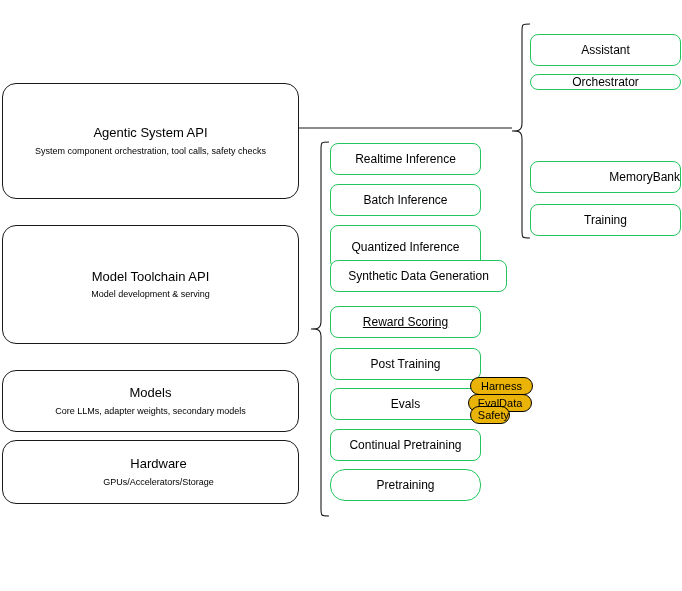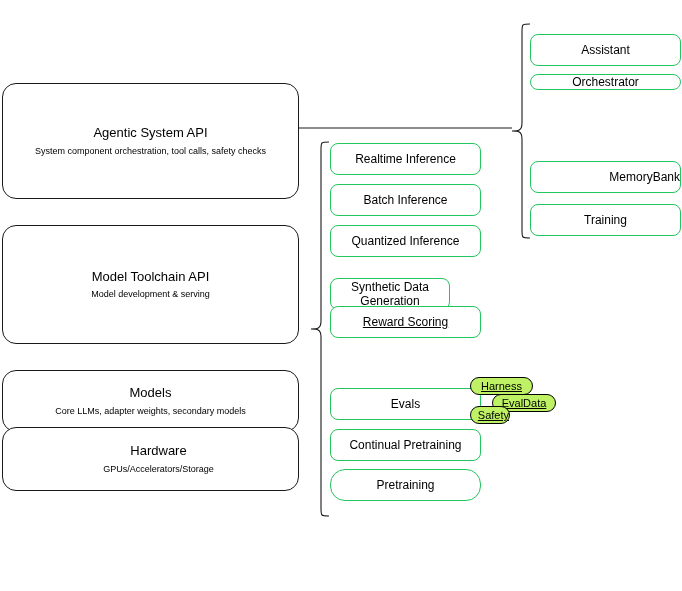--- a/index.html
+++ b/index.html
@@ -56,28 +56,27 @@
     align-items: center;
     justify-content: center;
     font-size: 12px;
     text-align: center;
   }
   .pill {
     position: absolute;
     box-sizing: border-box;
     border: 1.4px solid #000000;
     border-radius: 11px;
-    background: #bef264;
+    background: #eab308;
     display: flex;
     align-items: center;
     justify-content: center;
     font-size: 11px;
     text-align: center;
     z-index: 5;
-    text-decoration: underline;
   }
   .brace, .connector {
     position: absolute;
     overflow: visible;
   }
   .brace path, .connector path {
     fill: none;
     stroke: #1a1a1a;
     stroke-width: 1.1;
   }
@@ -96,21 +95,21 @@
   <div class="box stack-box" style="left:2px; top:225px; width:297px; height:119px;">
     <div class="title">Model Toolchain API</div>
     <div class="subtitle">Model development &amp; serving</div>
   </div>
 
   <div class="box stack-box" style="left:2px; top:370px; width:297px; height:62px;">
     <div class="title">Models</div>
     <div class="subtitle">Core LLMs, adapter weights, secondary models</div>
   </div>
 
-  <div class="box stack-box" style="left:2px; top:427px; width:297px; height:64px;padding-left:16px;">
+  <div class="box stack-box" style="left:2px; top:440px; width:297px; height:64px;padding-left:16px;">
     <div class="title">Hardware</div>
     <div class="subtitle">GPUs/Accelerators/Storage</div>
   </div>
 
 
   <svg class="connector" style="left:299px; top:118px; width:215px; height:20px;" viewBox="0 0 215 20">
     <path d="M 0 10 L 213 10"></path>
   </svg>
 
   <svg class="brace" style="left:508px; top:22px; width:26px; height:218px;" viewBox="0 0 26 218">
@@ -145,42 +144,45 @@
              L 16 368
              C 16 376, 16 376, 24 376"></path>
   </svg>
 
   <div class="chip" style="left:330px; top:143px; width:151px; height:32px;">
     <span>Realtime Inference</span>
   </div>
   <div class="chip" style="left:330px; top:184px; width:151px; height:32px;">
     <span>Batch Inference</span>
   </div>
-  <div class="chip" style="left:330px; top:225px; width:151px; height:32px;">
+  <div class="chip" style="left:330px; top:225px; width:151px; height:44px;">
     <span>Quantized Inference</span>
   </div>
-  <div class="chip" style="left:330px; top:278px; width:120px; height:32px;">
+  <div class="chip" style="left:330px; top:260px; width:177px; height:32px;">
     <span>Synthetic Data Generation</span>
   </div>
   <div class="chip" style="left:330px; top:306px; width:151px; height:32px;text-decoration:underline;">
     <span>Reward Scoring</span>
+  </div>
+  <div class="chip" style="left:330px; top:348px; width:151px; height:32px;">
+    <span>Post Training</span>
   </div>
   <div class="chip" style="left:330px; top:388px; width:151px; height:32px;">
     <span>Evals</span>
   </div>
   <div class="chip" style="left:330px; top:429px; width:151px; height:32px;">
     <span>Continual Pretraining</span>
   </div>
   <div class="chip" style="left:330px; top:469px; width:151px; height:32px;border-radius:15px;">
     <span>Pretraining</span>
   </div>
 
   <div class="pill" style="left:470px; top:377px; width:63px; height:18px;">
     <span>Harness</span>
   </div>
-  <div class="pill" style="left:468px; top:394px; width:64px; height:18px;margin-left:24px;">
+  <div class="pill" style="left:468px; top:394px; width:64px; height:18px;">
     <span>EvalData</span>
   </div>
   <div class="pill" style="left:470px; top:406px; width:40px; height:18px;justify-content:flex-end;">
     <span>Safety</span>
   </div>
 
 </div>
 
 </body></html>

